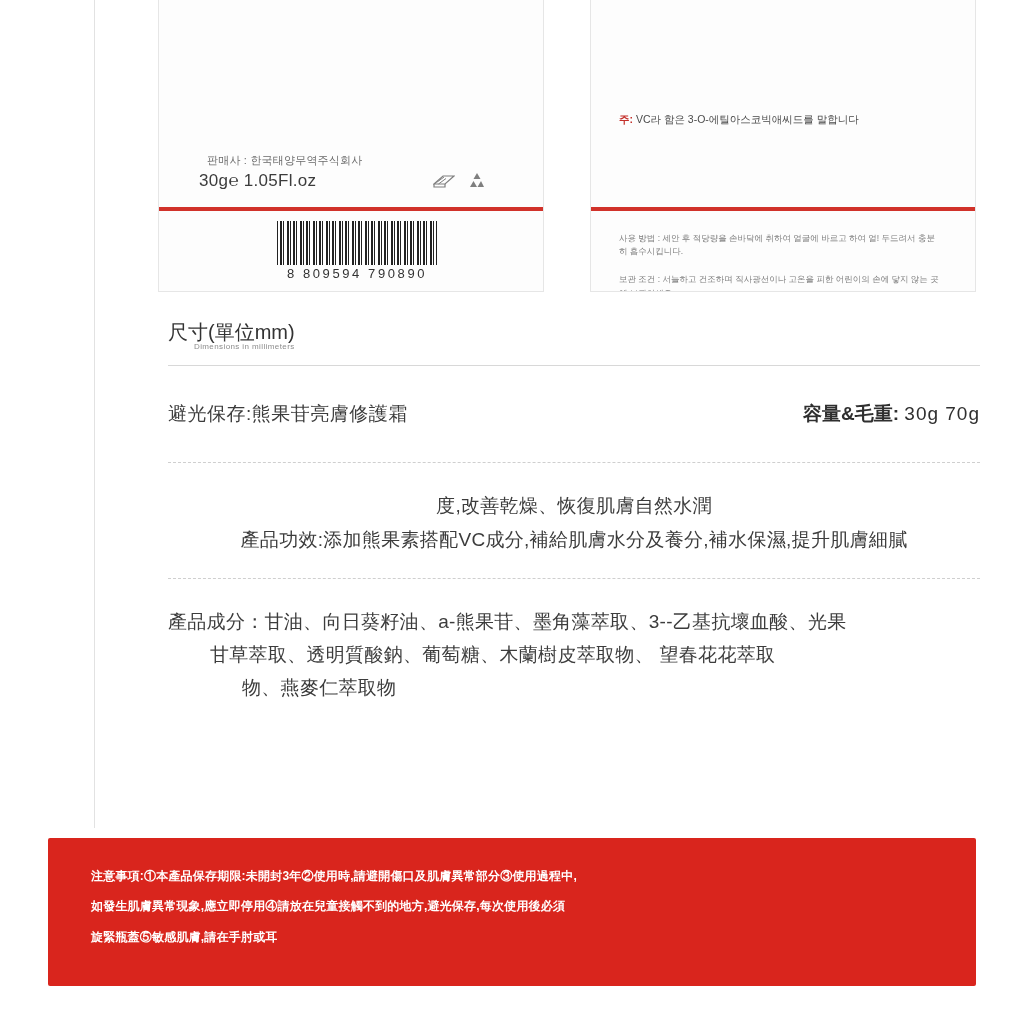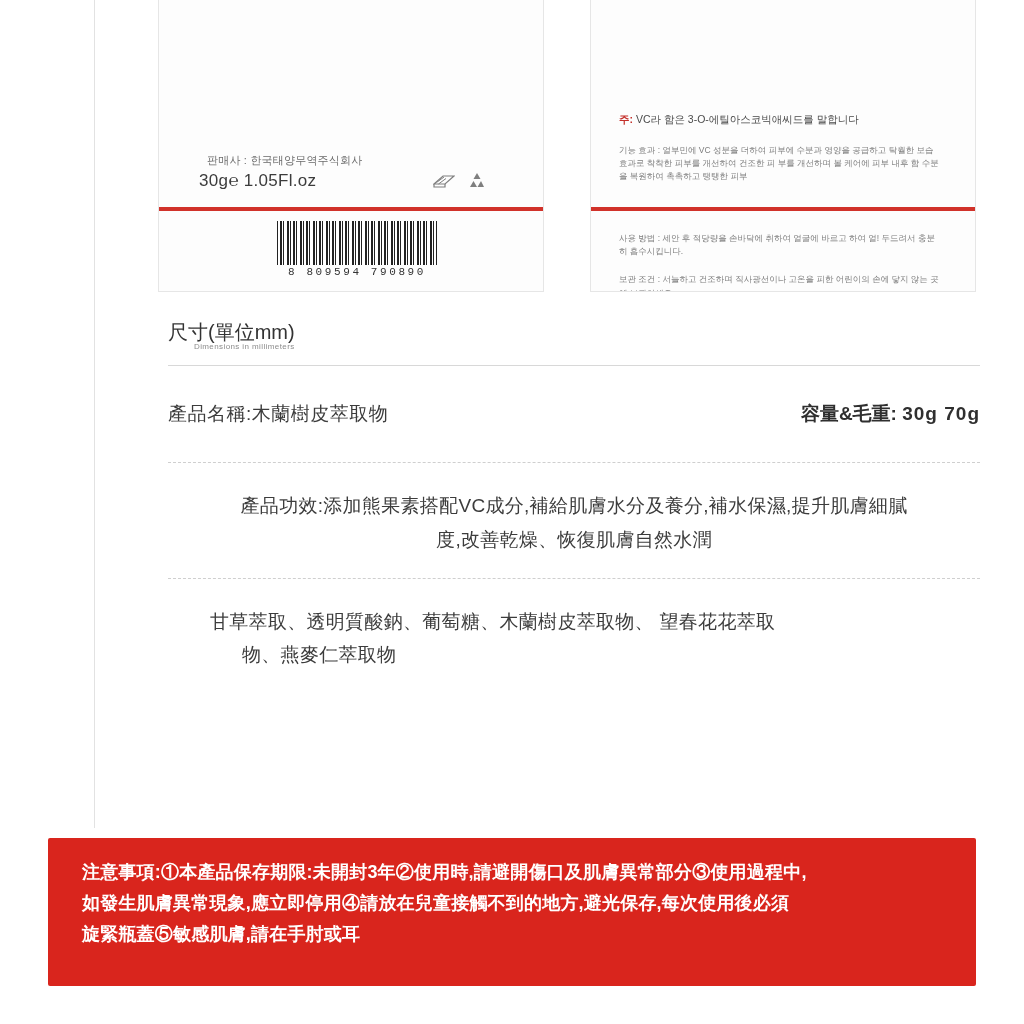--- a/index.html
+++ b/index.html
@@ -79,25 +79,25 @@
     height: 44px;
     width: 160px;
     background:
       repeating-linear-gradient(to right,
         #222 0px, #222 1px, #fff 1px, #fff 3px,
         #222 3px, #222 5px, #fff 5px, #fff 6px,
         #222 6px, #222 7px, #fff 7px, #fff 10px,
         #222 10px, #222 12px, #fff 12px, #fff 13px);
   }
   .barcode-num {
-    font-size: 11px;
+    font-size: 13px;
     color: #333;
     letter-spacing: 2.6px;
     margin-top: 1px;
-    font-family: Liberation Mono, monospace;
+    font-family: Liberation Sans, sans-serif;
   }
 
   
   .kr-top {
     position: absolute;
     left: 28px; top: 118px;
     width: 320px;
   }
   .kr-line-strong {
     font-size: 10.5px;
@@ -170,21 +170,21 @@
     color: #3c3c3c;
     letter-spacing: .5px;
   }
   .row-capacity {
     font-size: 19px;
     color: #2f2f2f;
     white-space: nowrap;
   }
   .row-capacity b { font-weight: bold; }
   .row-capacity .cap-vals {
-    font-weight: bold;
+    font-weight: normal;
     letter-spacing: 1px;
   }
   .block {
     padding: 26px 0 22px 0;
   }
   .block-text {
     font-size: 19px;
     color: #3c3c3c;
     line-height: 1.75;
     text-align: center;
@@ -202,22 +202,22 @@
   .warn {
     position: absolute;
     left: 48px; top: 838px;
     width: 928px; height: 148px;
     background: #d9251d;
     color: #ffffff;
     border-radius: 2px;
     padding: 18px 26px 0 32px;
   }
   .warn p {
-    margin: 2px;
-    font-size: 18px;
+    margin: 11px;
+    font-size: 12px;
     font-weight: bold;
     line-height: 1.62;
     letter-spacing: .2px;
   }
 </style>
 </head>
 <body>
 
 <div class="page">
 
@@ -260,24 +260,20 @@
     </div>
 
     <div class="pack pack-right">
       <div class="pack-red-bar"></div>
 
       <div class="kr-top">
         <div class="kr-line-strong">
           <span class="kr-dot">주:</span>
           <span>VC라 함은 3-O-에틸아스코빅애씨드를 말합니다</span>
         </div>
-        <div class="kr-small">
-          <span>기능 효과 :</span>
-          <span>얼부민에 VC 성분을 더하여 피부에 수분과 영양을 공급하고 탁월한 보습 효과로 착착한 피부를 개선하여 건조한 피 부를 개선하며 볼 케어에 피부 내후 함 수분을 복원하여 촉촉하고 탱탱한 피부</span>
-        </div>
       </div>
 
       <div class="kr-bottom">
         <div class="kr-small">
           <span>사용 방법 :</span>
           <span>세안 후 적당량을 손바닥에 취하여 얼굴에 바르고 하여 얼! 두드려서 충분히 흡수시킵니다.</span>
         </div>
         <div class="kr-small">
           <span>보관 조건 :</span>
           <span>서늘하고 건조하며 직사광선이나 고온을 피한 어린이의 손에 닿지 않는 곳에 보관하세요.</span>
@@ -291,38 +287,39 @@
     <div class="spec-head">
       <div class="spec-unit">
         <div class="u1">尺寸(單位mm)</div>
         <div class="u2">Dimensions in millimeters</div>
       </div>
     </div>
 
     <div class="divider-solid"></div>
 
     <div class="row">
-      <div class="row-name">產品名稱:木蘭樹皮萃取物</div>
+      <div class="row-name">避光保存:熊果苷亮膚修護霜</div>
       <div class="row-capacity">
         <b>容量&amp;毛重:</b>
         <span class="cap-vals">30g   70g</span>
       </div>
     </div>
 
     <div class="divider-dashed"></div>
 
     <div class="block">
+      <div class="block-text">度,改善乾燥、恢復肌膚自然水潤</div>
       <div class="block-text">產品功效:添加熊果素搭配VC成分,補給肌膚水分及養分,補水保濕,提升肌膚細膩</div>
-      <div class="block-text">度,改善乾燥、恢復肌膚自然水潤</div>
     </div>
 
     <div class="divider-dashed"></div>
 
     <div class="block">
       <div class="block-text ingredients">
+        <span class="ing-l1">產品成分：甘油、向日葵籽油、a-熊果苷、墨角藻萃取、3--乙基抗壞血酸、光果</span>
         <span class="ing-l2">甘草萃取、透明質酸鈉、葡萄糖、木蘭樹皮萃取物、 望春花花萃取</span>
         <span class="ing-l3">物、燕麥仁萃取物</span>
       </div>
     </div>
   </div>
 
   <div class="warn">
     <p>注意事項:①本產品保存期限:未開封3年②使用時,請避開傷口及肌膚異常部分③使用過程中,</p>
     <p>如發生肌膚異常現象,應立即停用④請放在兒童接觸不到的地方,避光保存,每次使用後必須</p>
     <p>旋緊瓶蓋⑤敏感肌膚,請在手肘或耳</p>

